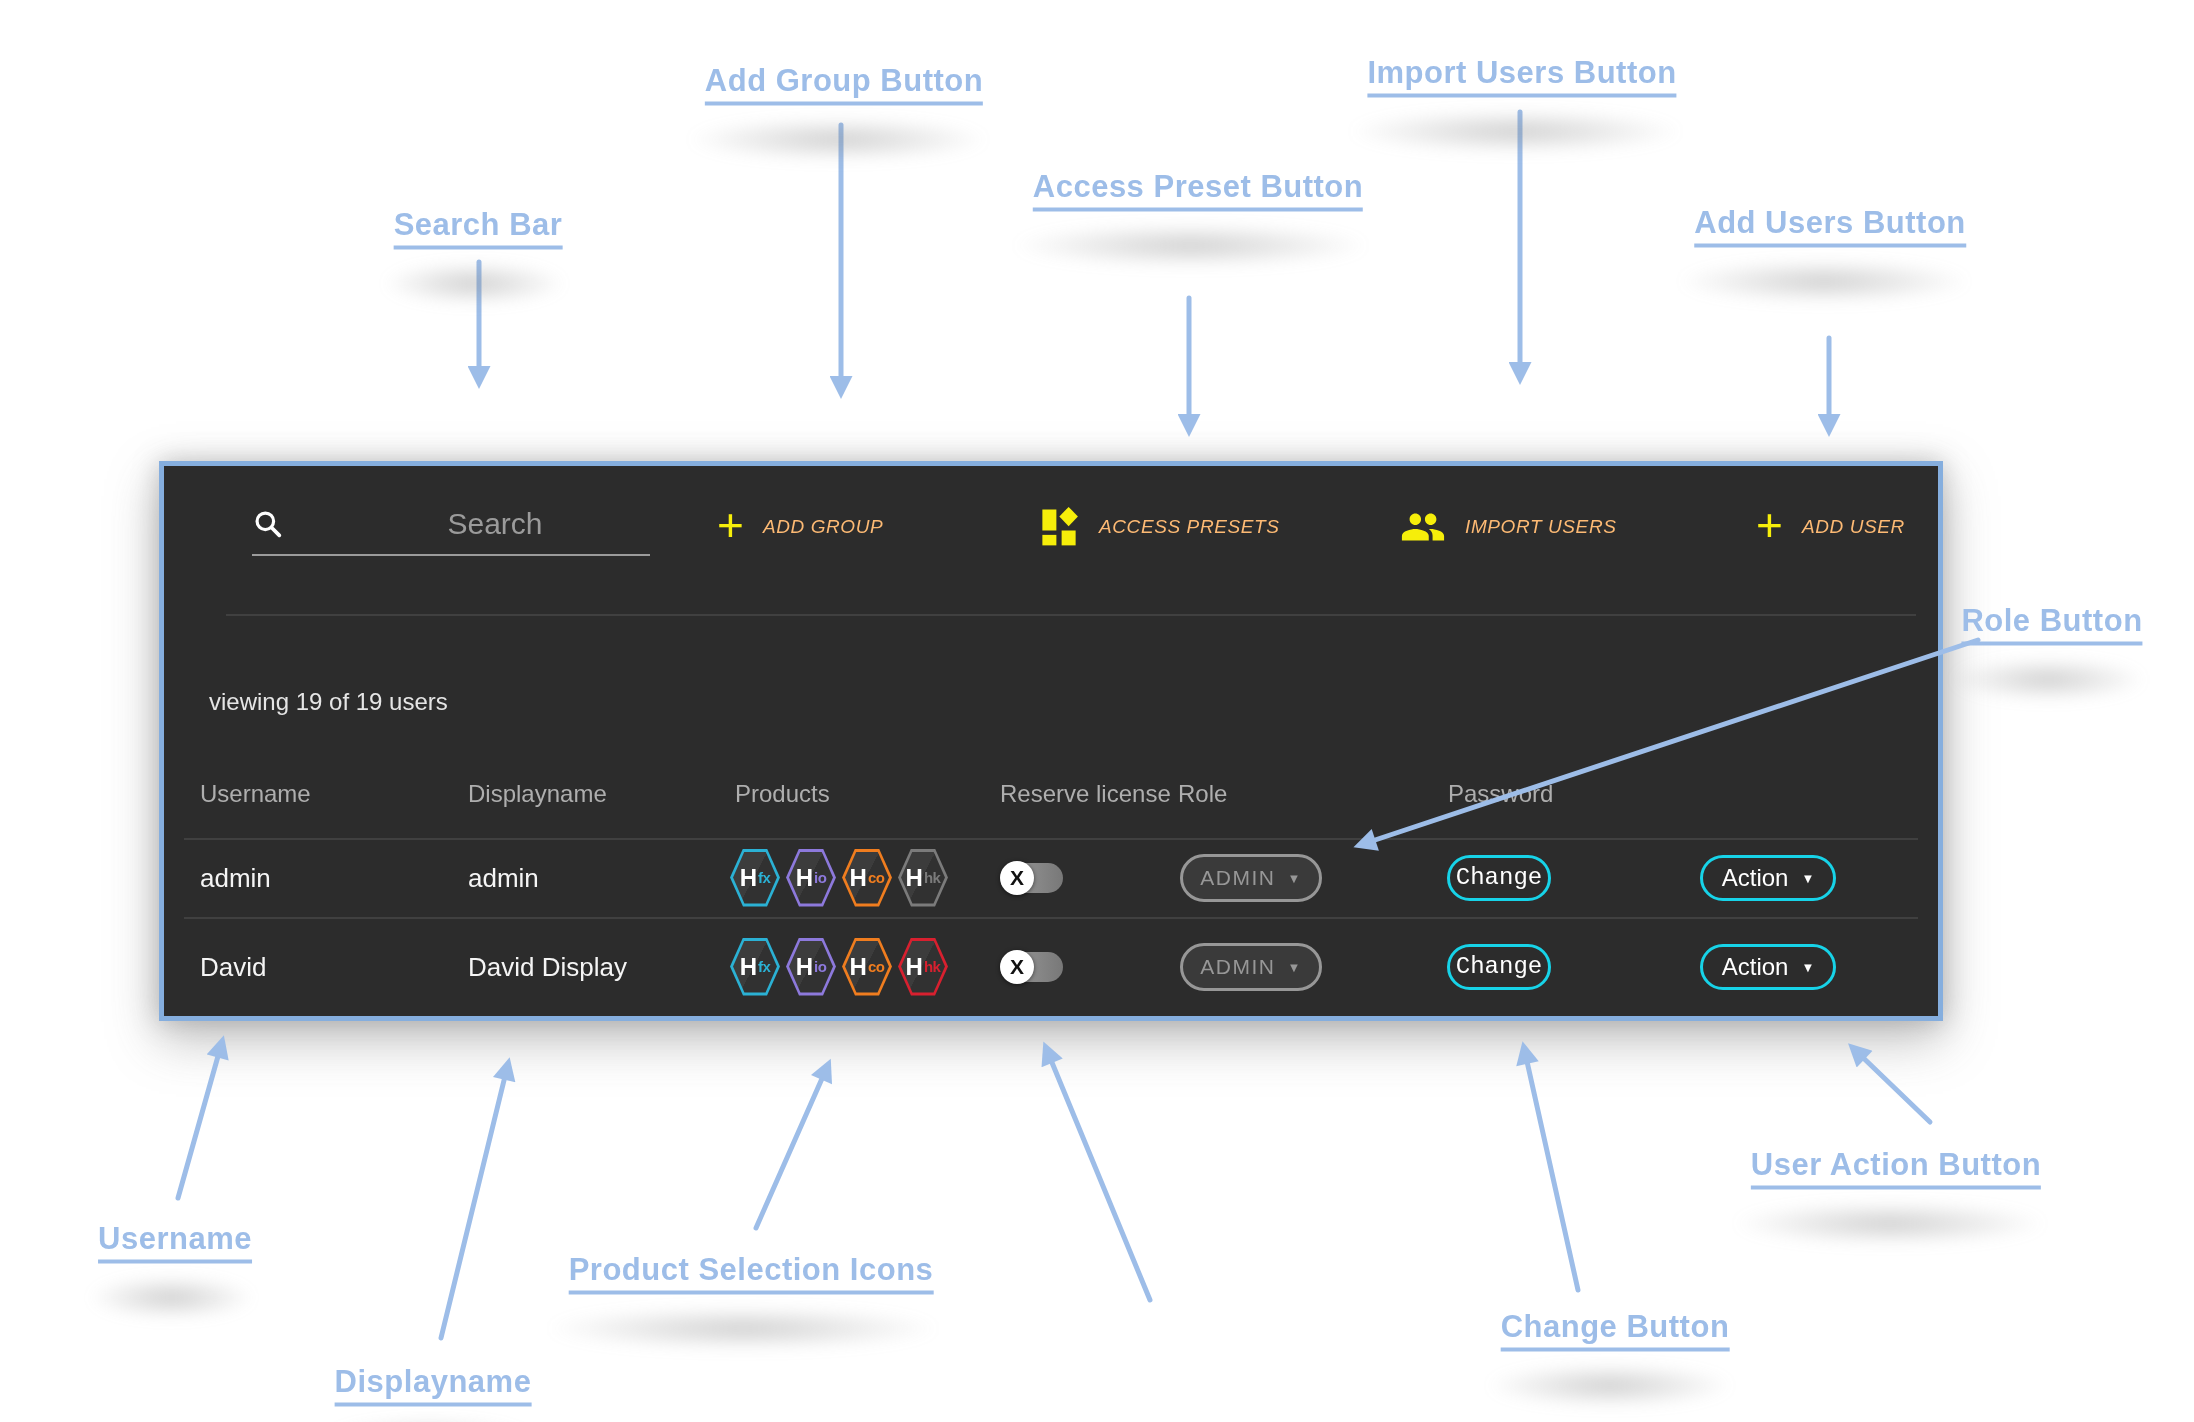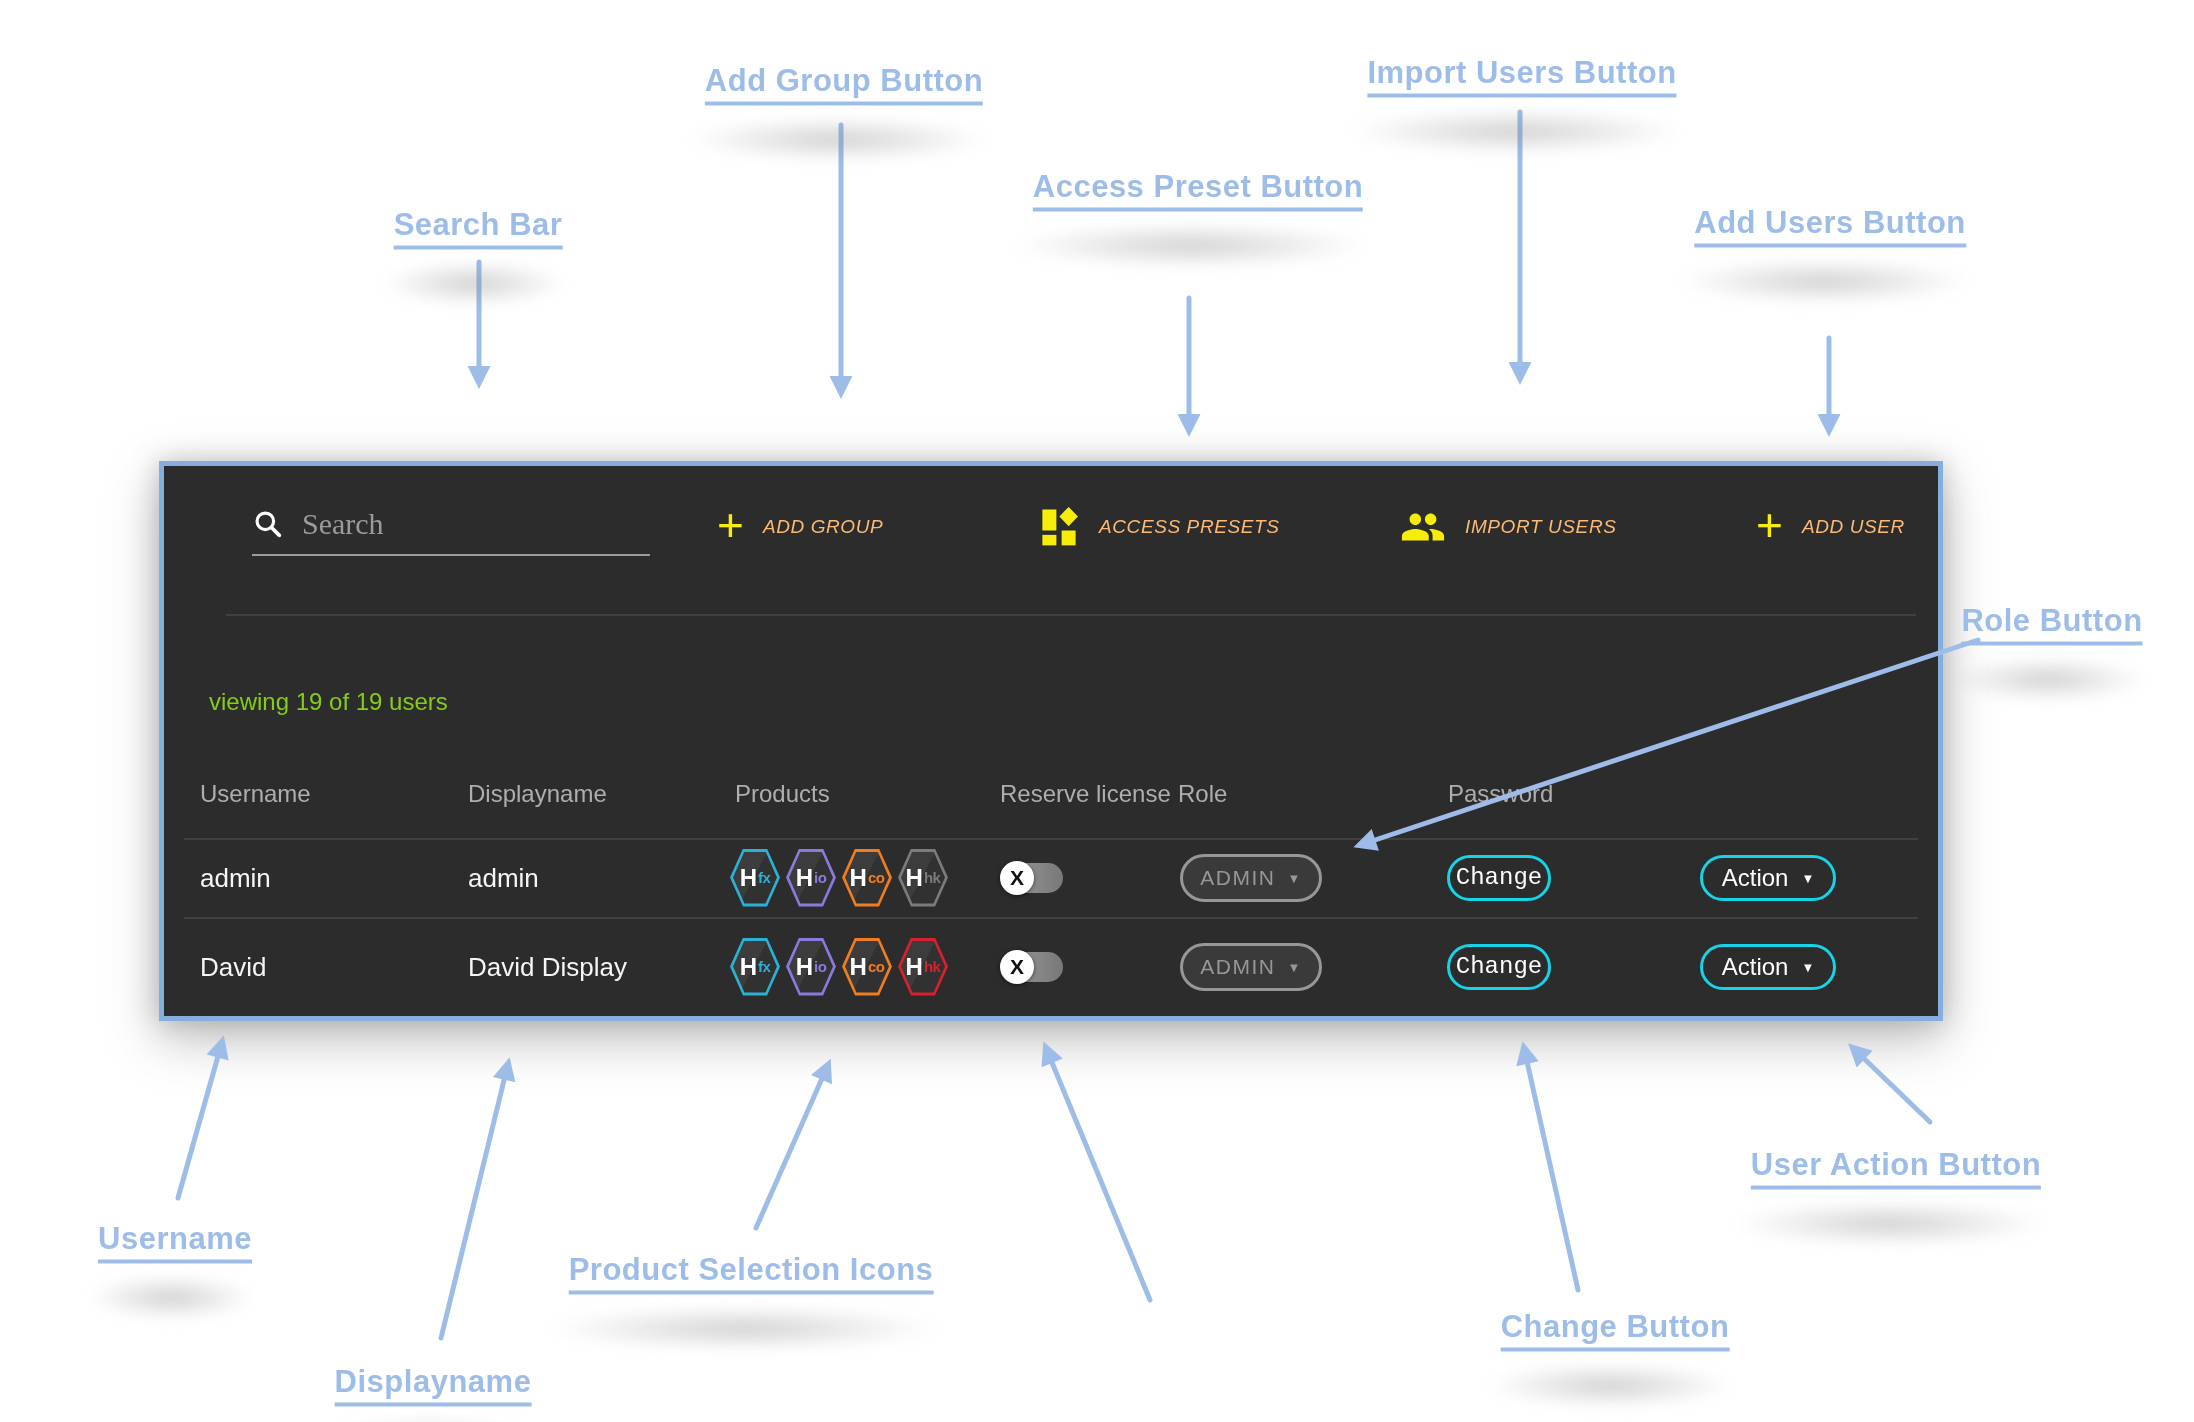--- a/index.html
+++ b/index.html
@@ -24,38 +24,38 @@
   .panel{position:absolute;left:159px;top:461px;width:1784px;height:560px;box-sizing:border-box;
          background:var(--panelbg);border:5px solid var(--panelborder);z-index:2;
          box-shadow:0 0 24px rgba(125,125,125,.40),0 18px 48px rgba(115,115,115,.45);}
   .panel *{box-sizing:border-box;}
 
   
   .search-wrap{position:absolute;left:88px;top:28px;width:398px;height:62px;display:flex;
                align-items:center;gap:16px;border-bottom:2px solid #9b9b9b;}
   .search-wrap svg{flex:0 0 auto;}
   .search-input{flex:1;background:transparent;border:none;outline:none;color:#e8e8e8;
-                font-size:30px;font-family:Liberation Serif, serif;}
+                font-size:30px;font-family:Liberation Sans, sans-serif;text-align:center;}
   .search-input::placeholder{color:#9b9b9b;opacity:1;}
   .tb-btn{position:absolute;top:30px;height:62px;display:flex;align-items:center;gap:19px;
           background:transparent;border:none;cursor:pointer;color:#fff;padding:0;}
   .tb-btn .plus{color:var(--yellow);font-size:46px;font-weight:500;line-height:1;margin-top:-4px;}
   .tb-btn .lbl{color:#fdba74;font-size:19px;letter-spacing:.6px;font-family:"Liberation Sans",sans-serif;font-style:italic;}
   .tb-btn svg .y{fill:var(--yellow);}
   .tb-add-group{left:553px;}
   .tb-access-presets{left:874px;}
   .tb-import-users{left:1236px;}
   .tb-add-user{left:1592px;}
 
   .sep{position:absolute;height:2px;background:#404040;}
   .sep-toolbar{left:62px;right:22px;top:148px;}
   .sep-header{left:20px;right:20px;top:372px;}
   .sep-row{left:20px;right:20px;top:451px;}
 
-  .status{position:absolute;left:45px;top:222px;font-size:24px;color:#84cc16;}
+  .status{position:absolute;left:45px;top:222px;font-size:24px;color:#e5e5e5;}
 
   .thead{position:absolute;left:0;top:314px;width:100%;font-size:24px;color:#aeaeae;}
   .th{position:absolute;top:0;}
   .th-username{left:36px;} .th-displayname{left:304px;} .th-products{left:571px;}
   .th-reserve{left:836px;} .th-role{left:1014px;} .th-password{left:1284px;}
 
   
   .row{position:absolute;left:0;width:100%;}
   .row-1{top:372px;height:79px;}
   .row-2{top:451px;height:99px;}

